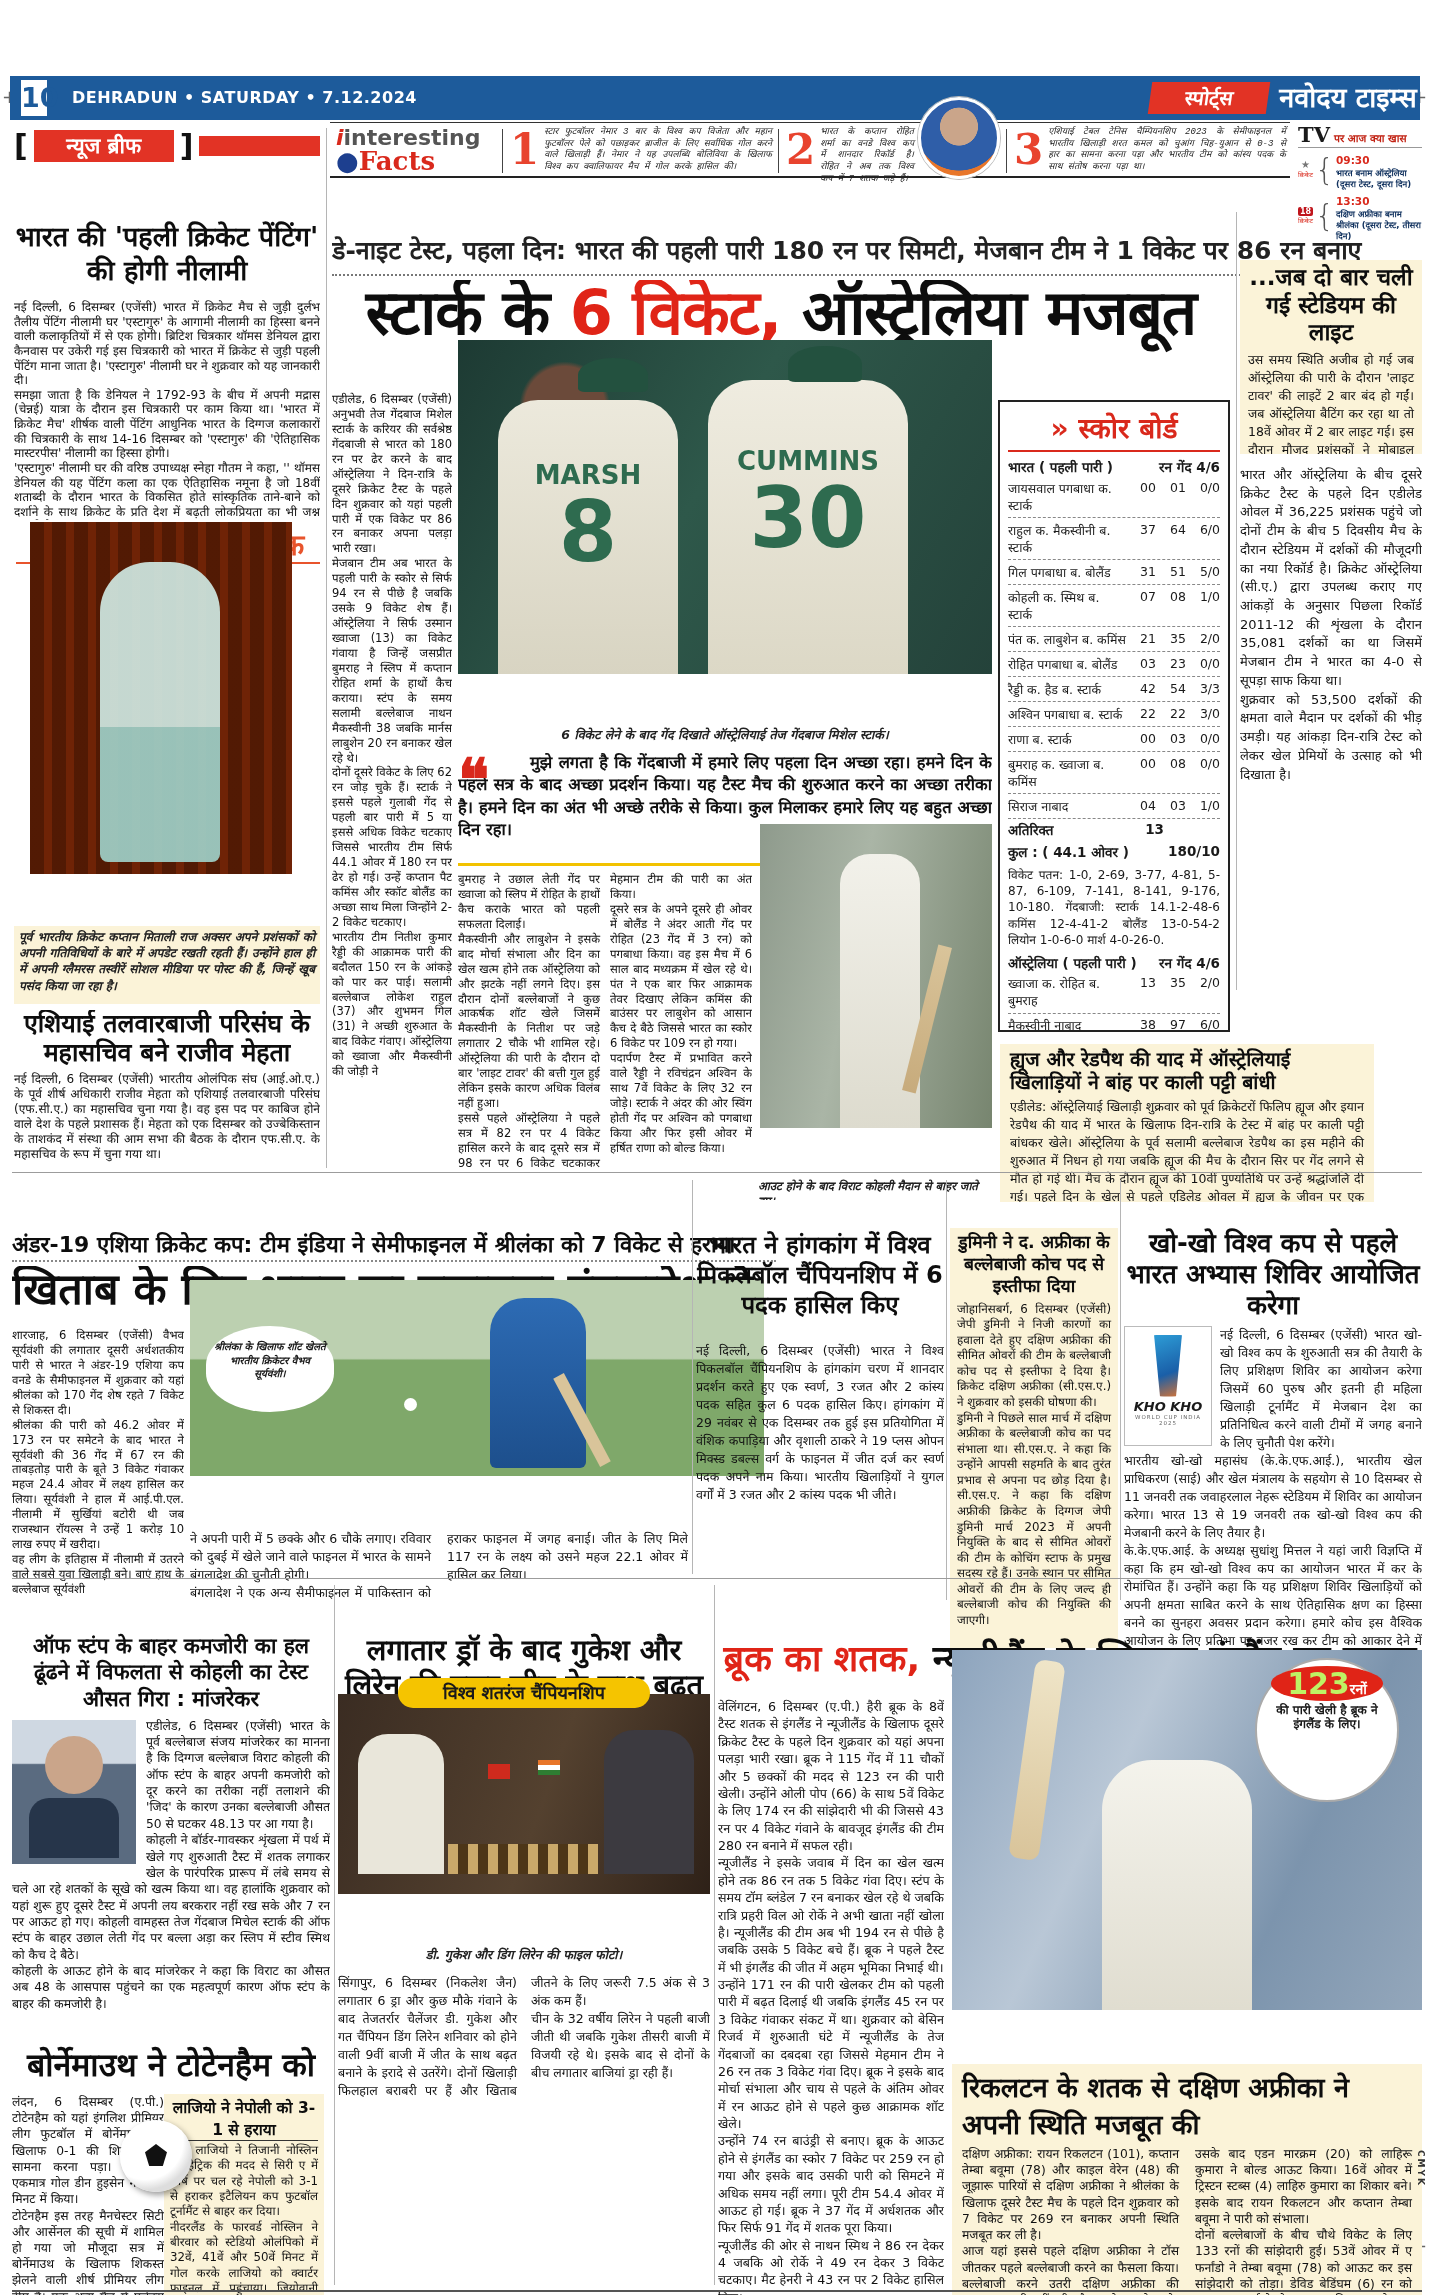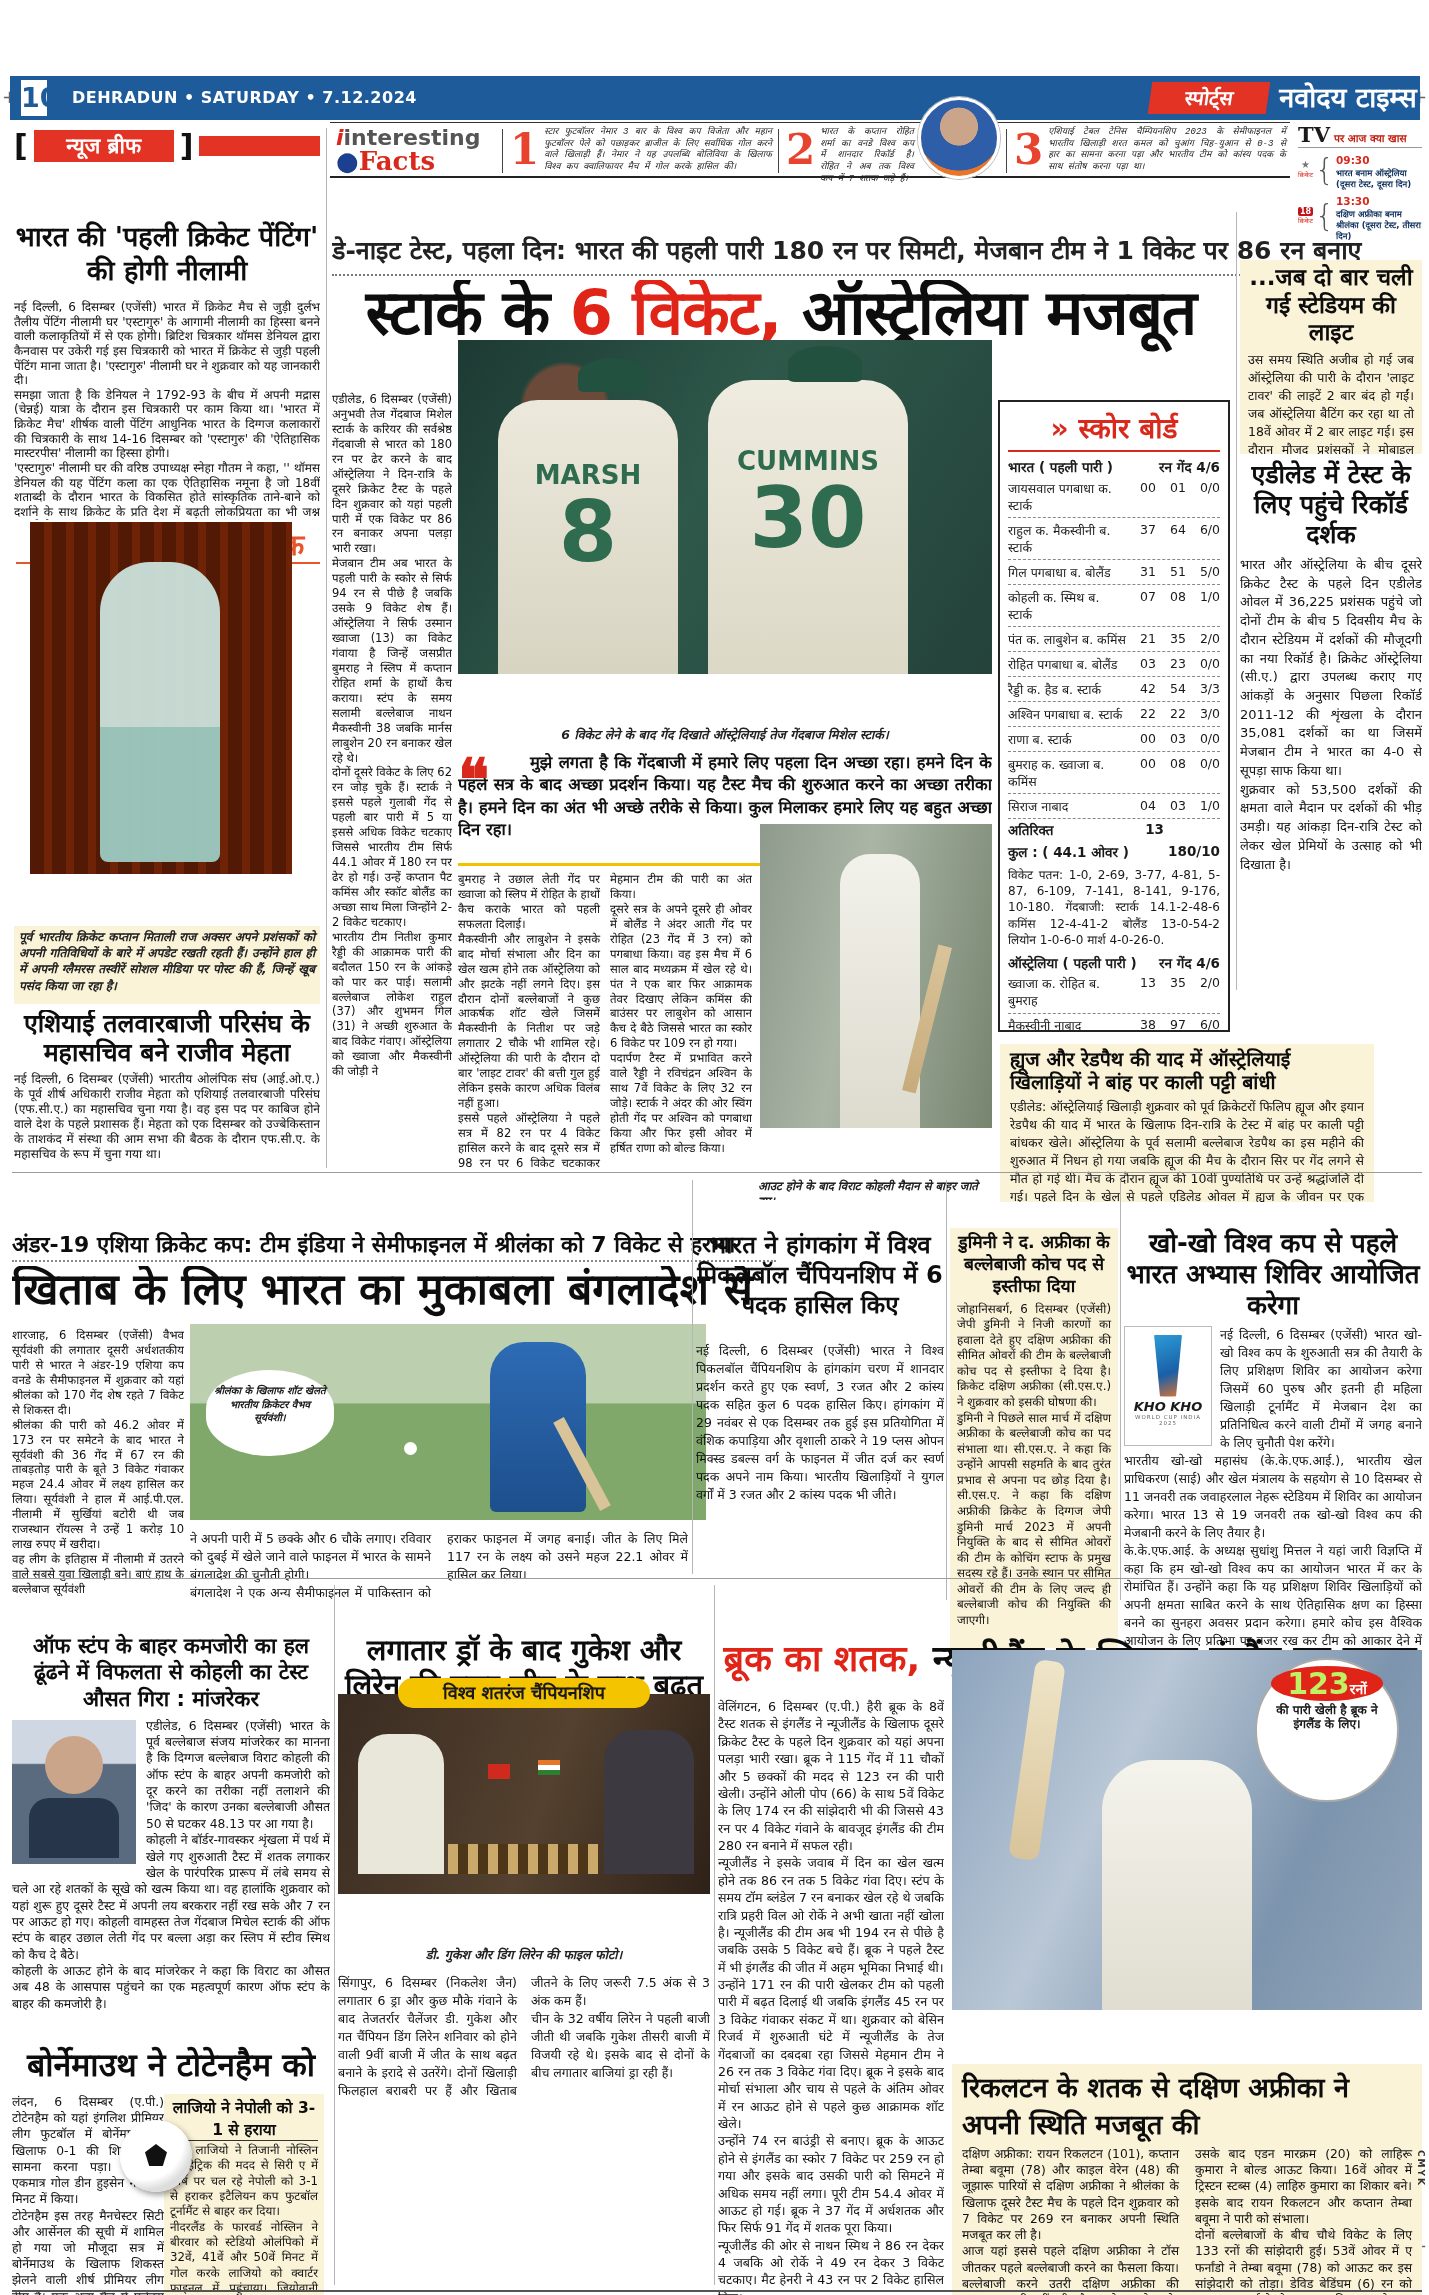--- a/index.html
+++ b/index.html
@@ -300,35 +300,34 @@
         </div>
       </div>
 
   </div>
 
   <div class="abs cream clip" style="left:1240px;top:212px;width:182px;height:194px;padding:4px 8px;">
     <div class="subhead ctr" style="font-size:23px;line-height:1.2;">...जब दो बार चली गई स्टेडियम की लाइट</div>
     <div class="body-txt jt pre" style="font-size:12.5px;margin-top:4px;">उस समय स्थिति अजीब हो गई जब ऑस्ट्रेलिया की पारी के दौरान 'लाइट टावर' की लाइटें 2 बार बंद हो गईं। जब ऑस्ट्रेलिया बैटिंग कर रहा था तो 18वें ओवर में 2 बार लाइट गई। इस दौरान मौजूद प्रशंसकों ने मोबाइल फोन की लाइटें जलाकर आयोजकों का मजाक उड़ाया।</div>
   </div>
   <div class="abs clip" style="left:1240px;top:412px;width:182px;height:578px;">
-    <div class="subhead ctr" style="font-size:25px;line-height:1.2;">एडीलेड में टेस्ट के लिए पहुंचे रिकॉर्ड दर्शक</div>
     <div class="body-txt jt pre" style="font-size:13px;margin-top:6px;">भारत और ऑस्ट्रेलिया के बीच दूसरे क्रिकेट टैस्ट के पहले दिन एडीलेड ओवल में 36,225 प्रशंसक पहुंचे जो दोनों टीम के बीच 5 दिवसीय मैच के दौरान स्टेडियम में दर्शकों की मौजूदगी का नया रिकॉर्ड है। क्रिकेट ऑस्ट्रेलिया (सी.ए.) द्वारा उपलब्ध कराए गए आंकड़ों के अनुसार पिछला रिकॉर्ड 2011-12 की शृंखला के दौरान 35,081 दर्शकों का था जिसमें मेजबान टीम ने भारत का 4-0 से सूपड़ा साफ किया था।
 शुक्रवार को 53,500 दर्शकों की क्षमता वाले मैदान पर दर्शकों की भीड़ उमड़ी। यह आंकड़ा दिन-रात्रि टेस्ट को लेकर खेल प्रेमियों के उत्साह को भी दिखाता है।</div>
   </div>
   <div class="abs cream clip" style="left:1000px;top:996px;width:374px;height:158px;padding:4px 10px;">
     <div class="subhead" style="font-size:19.5px;line-height:1.2;">ह्यूज और रेडपैथ की याद में ऑस्ट्रेलियाई खिलाड़ियों ने बांह पर काली पट्टी बांधी</div>
     <div class="body-txt jt pre" style="font-size:12.5px;margin-top:3px;">एडीलेड: ऑस्ट्रेलियाई खिलाड़ी शुक्रवार को पूर्व क्रिकेटरों फिलिप ह्यूज और इयान रेडपैथ की याद में भारत के खिलाफ दिन-रात्रि के टेस्ट में बांह पर काली पट्टी बांधकर खेले। ऑस्ट्रेलिया के पूर्व सलामी बल्लेबाज रेडपैथ का इस महीने की शुरुआत में निधन हो गया जबकि ह्यूज की मैच के दौरान सिर पर गेंद लगने से मौत हो गई थी। मैच के दौरान ह्यूज की 10वीं पुण्यतिथि पर उन्हें श्रद्धांजलि दी गई। पहले दिन के खेल से पहले एडिलेड ओवल में ह्यूज के जीवन पर एक वृत्तचित्र भी दिखाया गया।</div>
   </div>
 
   <div class="abs subhead clip" style="left:12px;top:1180px;width:764px;height:34px;font-size:22px;border-bottom:2px dotted #888;">अंडर-19 एशिया क्रिकेट कप: टीम इंडिया ने सेमीफाइनल में श्रीलंका को 7 विकेट से हराया</div>
   <div class="abs h-black clip" style="left:12px;top:1218px;width:764px;height:56px;font-size:43px;line-height:1.1;">खिताब के लिए भारत का मुकाबला बंगलादेश से</div>
   <div class="abs body-txt jt pre clip" style="left:12px;top:1280px;width:172px;height:292px;font-size:11.5px;line-height:1.3;">शारजाह, 6 दिसम्बर (एजेंसी) वैभव सूर्यवंशी की लगातार दूसरी अर्धशतकीय पारी से भारत ने अंडर-19 एशिया कप वनडे के सैमीफाइनल में शुक्रवार को यहां श्रीलंका को 170 गेंद शेष रहते 7 विकेट से शिकस्त दी।
 श्रीलंका की पारी को 46.2 ओवर में 173 रन पर समेटने के बाद भारत ने सूर्यवंशी की 36 गेंद में 67 रन की ताबड़तोड़ पारी के बूते 3 विकेट गंवाकर महज 24.4 ओवर में लक्ष्य हासिल कर लिया। सूर्यवंशी ने हाल में आई.पी.एल. नीलामी में सुर्खियां बटोरी थी जब राजस्थान रॉयल्स ने उन्हें 1 करोड़ 10 लाख रुपए में खरीदा।
 वह लीग के इतिहास में नीलामी में उतरने वाले सबसे युवा खिलाड़ी बने। बाएं हाथ के बल्लेबाज सूर्यवंशी</div>
-  <div class="photo" style="left:190px;top:1324px;width:516px;height:196px;background:linear-gradient(#bcd0b0 0 40%,#7fa86a 41%);">
+  <div class="photo" style="left:190px;top:1280px;width:574px;height:196px;background:linear-gradient(#bcd0b0 0 40%,#7fa86a 41%);">
     <div class="abs bubble" style="left:16px;top:46px;width:128px;height:86px;">श्रीलंका के खिलाफ शॉट खेलते भारतीय क्रिकेटर वैभव सूर्यवंशी।</div>
     <div class="abs" style="left:300px;top:18px;width:96px;height:170px;background:linear-gradient(#2d6bb4,#1d4f8c);border-radius:34px 34px 6px 6px;"></div>
     <div class="abs" style="left:386px;top:90px;width:12px;height:100px;background:#d9c49a;transform:rotate(-28deg);"></div>
     <div class="abs" style="left:214px;top:118px;width:13px;height:13px;border-radius:50%;background:#fff;"></div>
   </div>
   <div class="abs body-txt jt pre clip col2" style="left:190px;top:1482px;width:498px;height:92px;font-size:12.5px;column-gap:16px;">ने अपनी पारी में 5 छक्के और 6 चौके लगाए। रविवार को दुबई में खेले जाने वाले फाइनल में भारत के सामने बंगलादेश की चुनौती होगी।
 बंगलादेश ने एक अन्य सैमीफाइनल में पाकिस्तान को हराकर फाइनल में जगह बनाई। जीत के लिए मिले 117 रन के लक्ष्य को उसने महज 22.1 ओवर में हासिल कर लिया।</div>
 
   <div class="abs subhead ctr clip" style="left:696px;top:1182px;width:248px;height:108px;font-size:24px;line-height:1.25;">भारत ने हांगकांग में विश्व पिकलबॉल चैंपियनशिप में 6 पदक हासिल किए</div>
   <div class="abs body-txt jt pre clip" style="left:696px;top:1294px;width:248px;height:280px;font-size:12.5px;">नई दिल्ली, 6 दिसम्बर (एजेंसी) भारत ने विश्व पिकलबॉल चैंपियनशिप के हांगकांग चरण में शानदार प्रदर्शन करते हुए एक स्वर्ण, 3 रजत और 2 कांस्य पदक सहित कुल 6 पदक हासिल किए। हांगकांग में 29 नवंबर से एक दिसम्बर तक हुई इस प्रतियोगिता में वंशिक कपाड़िया और वृशाली ठाकरे ने 19 प्लस ओपन मिक्स्ड डबल्स वर्ग के फाइनल में जीत दर्ज कर स्वर्ण पदक अपने नाम किया। भारतीय खिलाड़ियों ने युगल वर्गों में 3 रजत और 2 कांस्य पदक भी जीते।</div>

